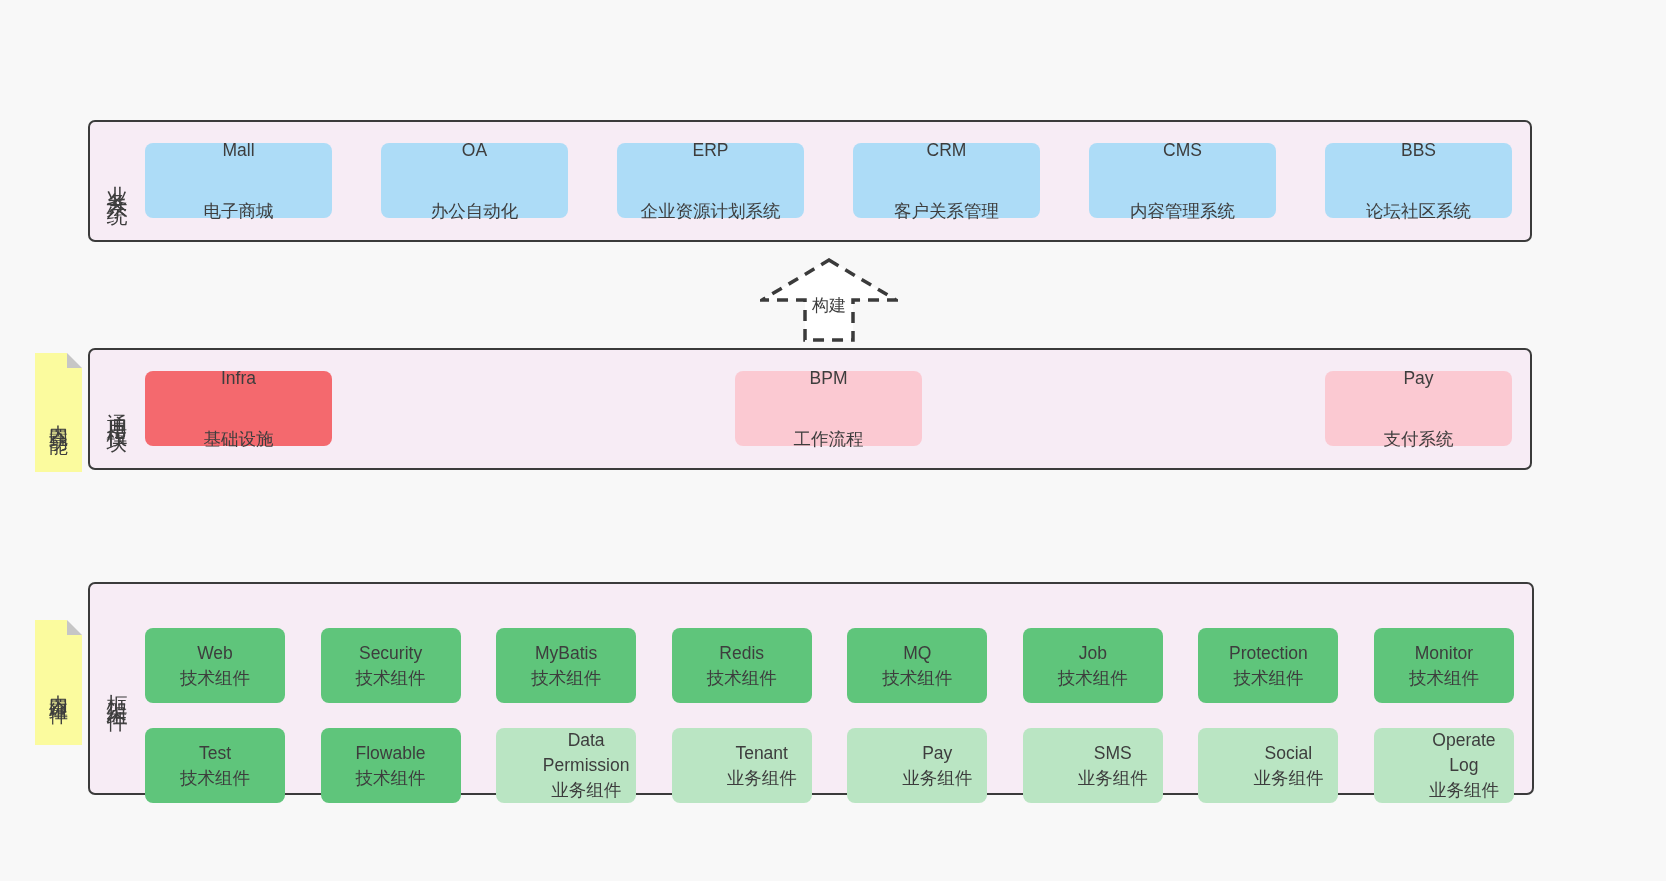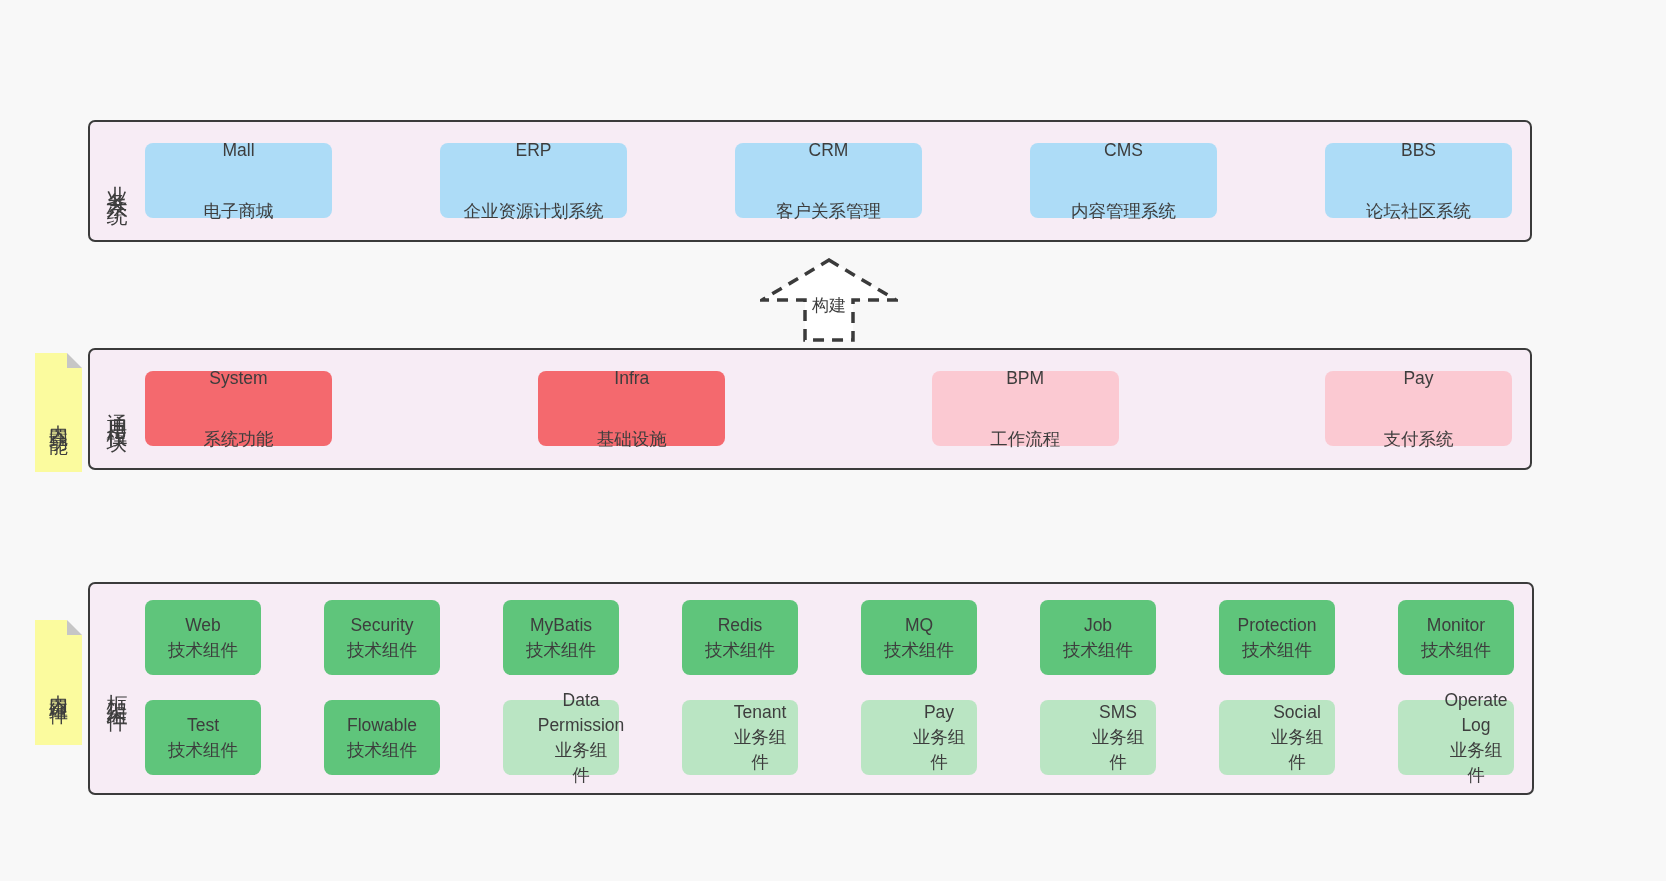--- a/index.html
+++ b/index.html
@@ -23,21 +23,21 @@
 
   .box-row{position:absolute;left:55px;right:18px;display:flex;justify-content:space-between;}
   .row-mid{top:21px;}
   .row-f1{top:16px;}
   .row-f2{top:116px;}
 
   .box{border-radius:8px;display:flex;flex-direction:column;justify-content:center;
        align-items:center;text-align:center;font-size:17.5px;line-height:25px;
        color:var(--textDark);box-sizing:border-box;padding:2px 4px;}
   .w187{width:187px;height:75px;gap:36px;}
-  .w140{width:116px;height:75px;}
+  .w140{width:140px;height:75px;margin-top:28px;}
   .blue{background:var(--blue);}
   .red{background:var(--red);}
   .pink{background:var(--pink);text-align:right;}
   .green{background:var(--green);}
   .green-light{background:var(--greenLight);padding-left:44px;}
 
   .sticky{position:absolute;width:47px;background:var(--stickyYellow);
     display:flex;justify-content:center;align-items:center;}
   #sticky-modules{left:35px;top:353px;height:119px;}
   #sticky-framework{left:35px;top:620px;height:125px;}
@@ -60,20 +60,24 @@
 <div class="canvas">
 
   <div class="layer" id="layer-business">
     <div class="layer-label">业务系统</div>
     <div class="box-row row-mid">
       <div class="box w187 blue">
         <div>Mall</div>
         <div>电子商城</div>
       </div>
       <div class="box w187 blue">
+        <div>OA</div>
+        <div>办公自动化</div>
+      </div>
+      <div class="box w187 blue">
         <div>ERP</div>
         <div>企业资源计划系统</div>
       </div>
       <div class="box w187 blue">
         <div>CRM</div>
         <div>客户关系管理</div>
       </div>
       <div class="box w187 blue">
         <div>CMS</div>
         <div>内容管理系统</div>
@@ -93,24 +97,20 @@
   </div>
 
   <div class="sticky" id="sticky-modules">
     <div class="sticky-text">内置功能</div>
   </div>
 
   <div class="layer" id="layer-modules">
     <div class="layer-label">通用模块</div>
     <div class="box-row row-mid">
       <div class="box w187 red">
-        <div>System</div>
-        <div>系统功能</div>
-      </div>
-      <div class="box w187 red">
         <div>Infra</div>
         <div>基础设施</div>
       </div>
       <div class="box w187 pink">
         <div>BPM</div>
         <div>工作流程</div>
       </div>
       <div class="box w187 pink">
         <div>Pay</div>
         <div>支付系统</div>

